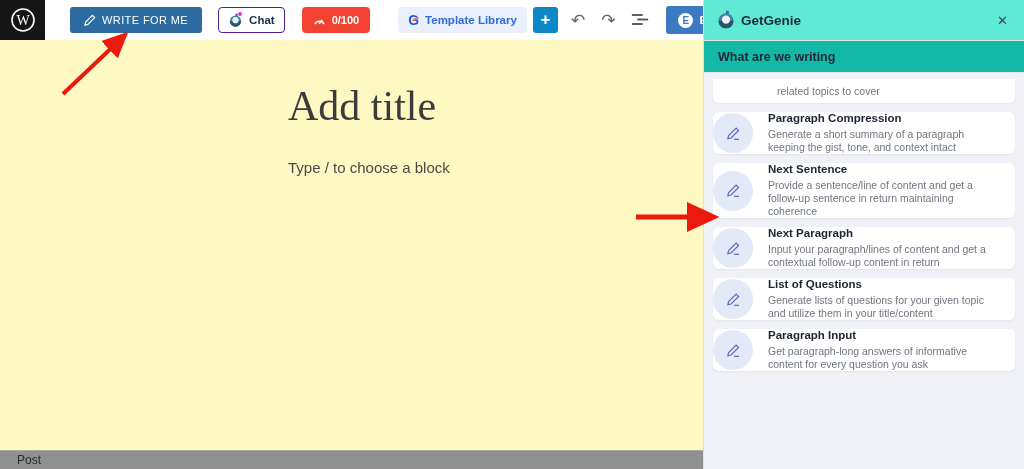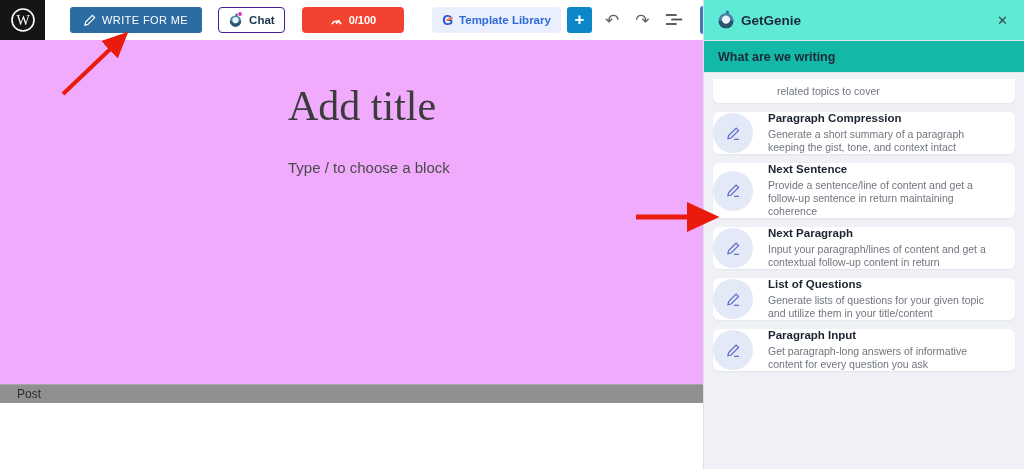--- a/index.html
+++ b/index.html
@@ -7,31 +7,31 @@
   body { font-family:"Liberation Sans", sans-serif; }
   .app { position:relative; width:1024px; height:469px; overflow:hidden; background:#fff; }
 
   
   .toolbar { position:absolute; left:0; top:0; width:100%; height:40px; background:#fff; display:flex; align-items:center; z-index:5; }
   .wp-block { width:45px; height:40px; background:#151515; display:flex; align-items:center; justify-content:center; flex:none; }
   .btn { display:flex; align-items:center; gap:6px; height:26px; border:none; border-radius:3px; cursor:pointer; font-family:"Liberation Sans", sans-serif; white-space:nowrap; }
   .btn-write { margin-left:25px; background:#2d6ba3; color:#fff; font-weight:normal; font-size:11px; letter-spacing:.4px; padding:0 14px; }
   .btn-chat { margin-left:16px; background:#fff; border:1px solid #4c1d95; color:#17324d; font-weight:bold; font-size:11.5px; padding:0 9px; border-radius:4px; position:relative; }
   .chat-dot { position:absolute; top:4px; left:19px; width:4px; height:4px; border-radius:50%; background:#e436b5; }
-  .btn-credits { margin-left:17px; background:#f1432f; color:#fff; font-weight:bold; font-size:11px; padding:0 28px; border-radius:4px; }
+  .btn-credits { margin-left:17px; background:#f1432f; color:#fff; font-weight:bold; font-size:11px; padding:0 11px; border-radius:4px; }
   .btn-template { margin-left:28px; background:#e9effc; color:#2f6bd9; font-size:11.5px; font-weight:bold; padding:0 10px; border-radius:4px; }
   .g-logo { font-size:14px; font-weight:bold; color:#2557d6; position:relative; line-height:1; }
   .g-logo i { position:absolute; left:4px; top:5px; width:7px; height:2px; background:#f5793b; border-radius:1px; transform:rotate(-28deg); }
   .btn-add { margin-left:6px; width:25px; justify-content:center; background:#0e87c9; color:#fff; font-size:17px; font-weight:bold; padding:0; }
   .icon-btn { margin-left:10px; background:transparent; border:none; color:#5f6368; font-size:17px; line-height:1; cursor:pointer; padding:2px 3px; }
   .btn-elementor { margin-left:14px; background:#3b79c2; color:#fff; font-size:11.5px; font-weight:bold; padding:0 12px; height:28px; border-radius:3px; }
   .el-icon { width:15px; height:15px; border-radius:50%; background:#fff; color:#3b79c2; font-size:10px; font-weight:bold; display:flex; align-items:center; justify-content:center; }
 
   
-  .canvas { position:absolute; left:0; top:40px; width:703px; height:363px; background:#f0abfc; }
+  .canvas { position:absolute; left:0; top:40px; width:703px; height:429px; background:#fef9c3; }
   .doc-title { position:absolute; left:288px; top:42px; font-family:"Liberation Serif", serif; font-weight:400; font-size:42px; color:#3b3b3b; }
   .block-placeholder { position:absolute; left:288px; top:119px; font-size:15px; color:#4a4a4a; }
   .statusbar { position:absolute; left:0; bottom:0; width:100%; height:19px; background:#909090; border-top:1px solid #a8a8a8; display:flex; align-items:center; padding-left:17px; }
   .statusbar span { font-size:12px; color:#2c2c2c; }
 
   
   .sidebar { position:absolute; right:0; top:0; width:321px; height:469px; background:#eff1f6; border-left:1px solid #dcdfe5; z-index:10; display:flex; flex-direction:column; }
   .sb-header { height:41px; background:#5eead4; border-bottom:1px solid #e4e6ea; display:flex; align-items:center; padding:0 12px; flex:none; }
   .brand { display:flex; align-items:center; gap:5px; }
   .brand-name { font-size:13.5px; font-weight:bold; color:#1d2939; }

